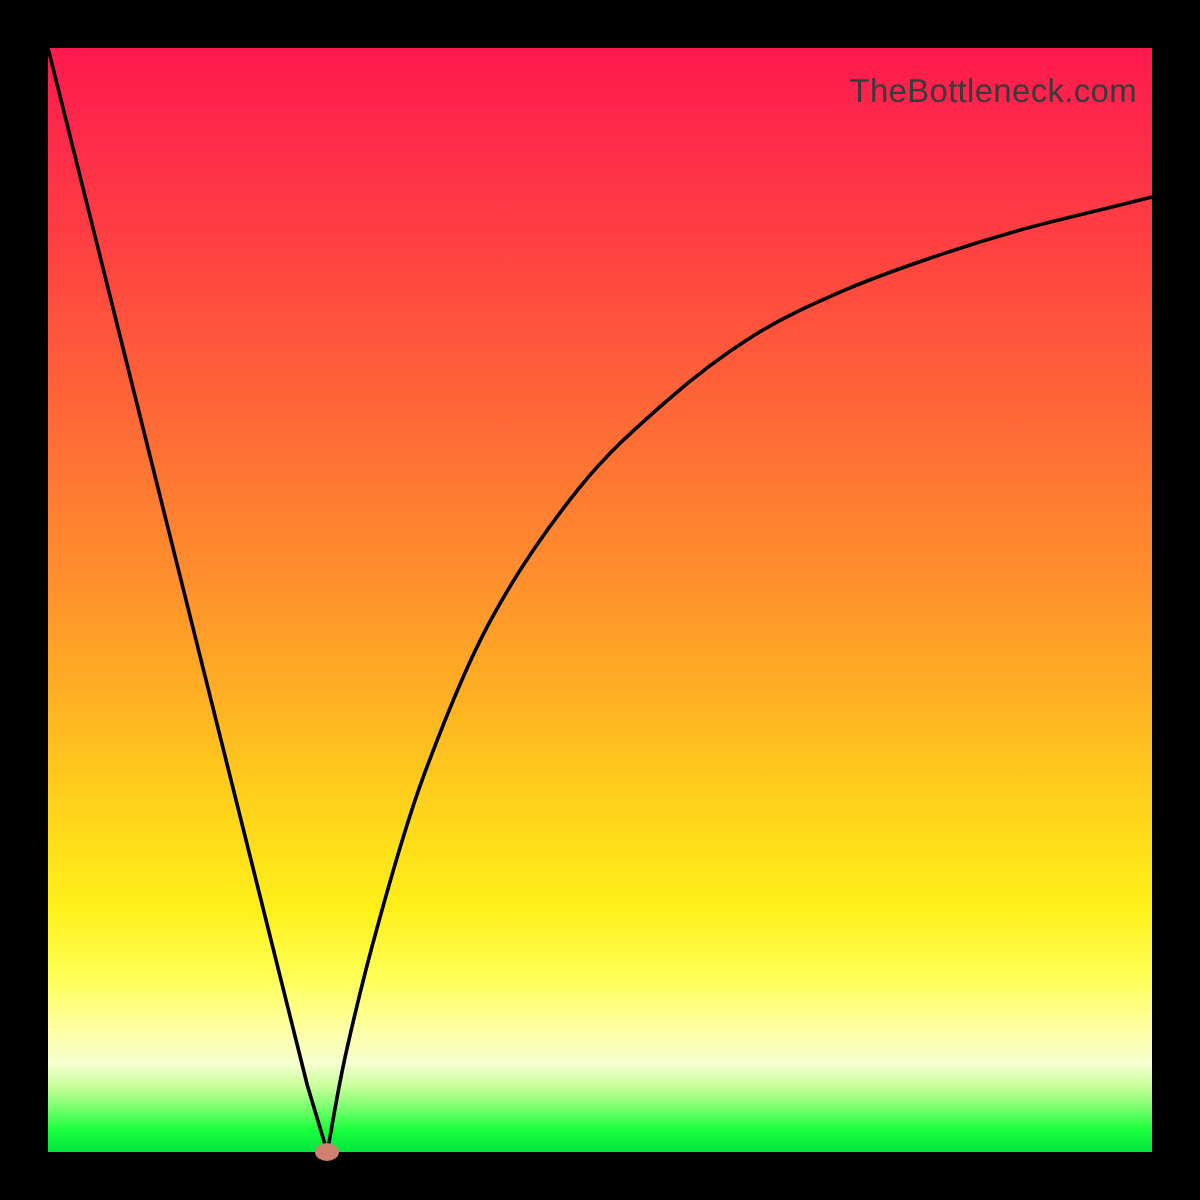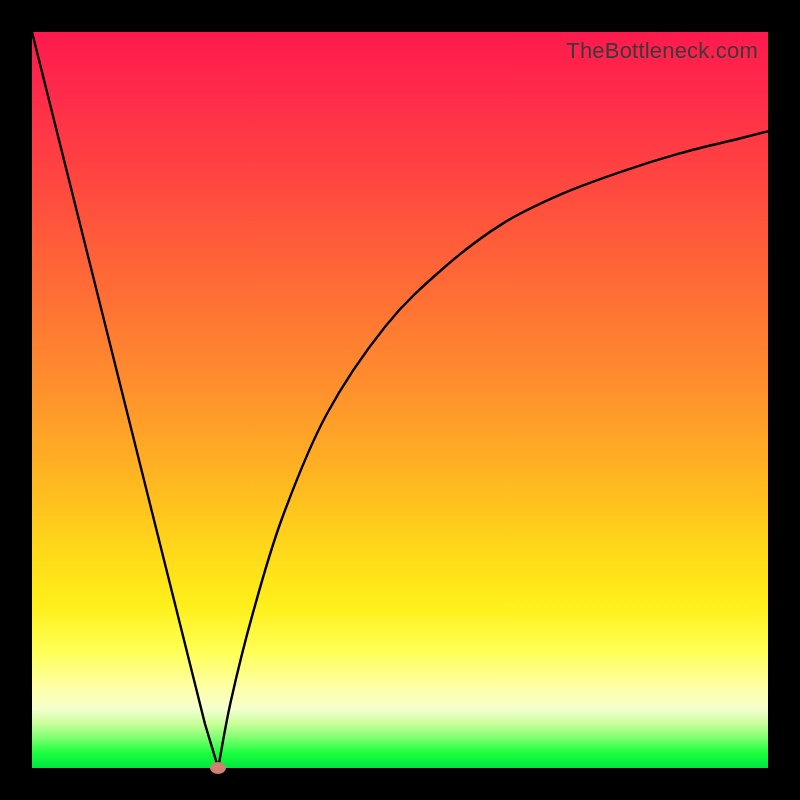--- a/index.html
+++ b/index.html
@@ -38,21 +38,21 @@
       #ffffa6 89%,
       #f4ffcf 92%,
       #c9ff9a 94%,
       #7aff6e 96%,
       #1aff3d 98%,
       #00e63e 100%
     );
   }
   .watermark {
     position: absolute;
-    top: 6px;
+    top: 16px;
     right: 10px;
     color: #3a3a3a;
     font-size: 22px;
     font-weight: 500;
     letter-spacing: 0.2px;
     user-select: none;
     text-align: center;
   }
   svg.curve {
     position: absolute;

